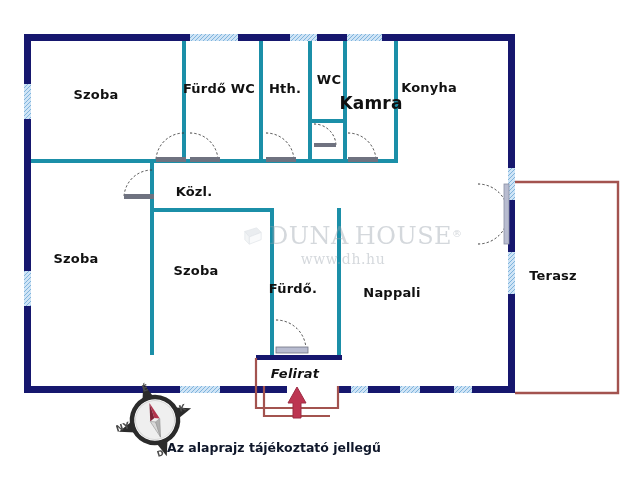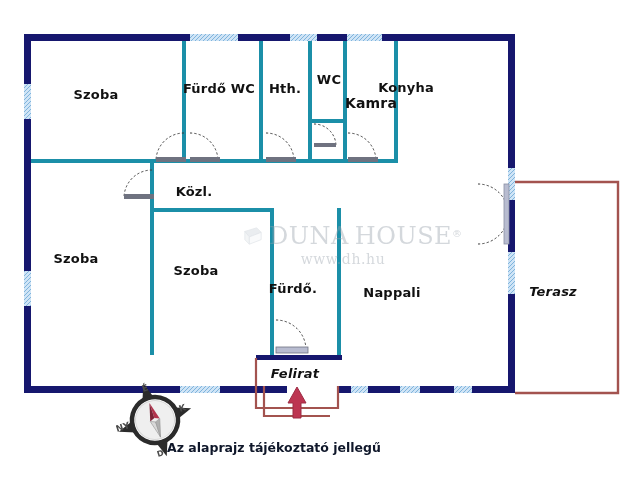--- a/index.html
+++ b/index.html
@@ -31,21 +31,21 @@
   .room-label {
     position: absolute;
     font-weight: bold;
     color: #111111;
     white-space: nowrap;
     font-size: 13px;
     letter-spacing: 0.2px;
     transform: translate(-50%, -50%);
     pointer-events: none;
   }
-  .room-label.small { font-size: 14px; }
+  .room-label.small { font-size: 17px; }
   .watermark {
     position: absolute;
     left: 242px;
     top: 222px;
     width: 180px;
     opacity: 0.42;
     pointer-events: none;
     user-select: none;
   }
   .wm-row {
@@ -217,27 +217,27 @@
       <path d="M 297 387 L 288 403 L 293 403 L 293 418 L 301 418 L 301 403 L 306 403 Z" fill="#bd3551" stroke="#9d2c44" stroke-width="1"></path>
     </g>
 
   </svg>
 
   <div class="room-label" style="left:96px;  top:94px;">Szoba</div>
   <div class="room-label" style="left:219px; top:88px;">Fürdő WC</div>
   <div class="room-label" style="left:285px; top:88px;">Hth.</div>
   <div class="room-label" style="left:329px; top:79px;">WC</div>
   <div class="room-label small" style="left:371px; top:103px;">Kamra</div>
-  <div class="room-label" style="left:406px; top:87px;">Konyha</div>
+  <div class="room-label" style="left:429px; top:87px;">Konyha</div>
   <div class="room-label" style="left:194px; top:191px;">Közl.</div>
   <div class="room-label" style="left:76px;  top:258px;">Szoba</div>
   <div class="room-label" style="left:196px; top:270px;">Szoba</div>
   <div class="room-label" style="left:293px; top:288px;">Fürdő.</div>
   <div class="room-label" style="left:392px; top:292px;">Nappali</div>
-  <div class="room-label" style="left:553px; top:291px;font-style:italic;">Terasz</div>
+  <div class="room-label" style="left:553px; top:275px;">Terasz</div>
   <div class="room-label" style="left:295px; top:373px;font-style:italic;">Felirat</div>
 
   <div class="watermark">
     <div class="wm-row">
       <svg class="wm-logo" viewBox="0 0 24 22">
         <path d="M3 6 L16 2 L21 7 L8 12 Z" fill="#cfd5dc" stroke="#b9c1ca" stroke-width="0.8"></path>
         <path d="M3 6 L3 15 L8 20 L8 12 Z" fill="#e3e8ec" stroke="#b9c1ca" stroke-width="0.8"></path>
         <path d="M8 12 L21 7 L21 15 L8 20 Z" fill="#f2f5f7" stroke="#b9c1ca" stroke-width="0.8"></path>
       </svg>
       <span class="wm-text">

